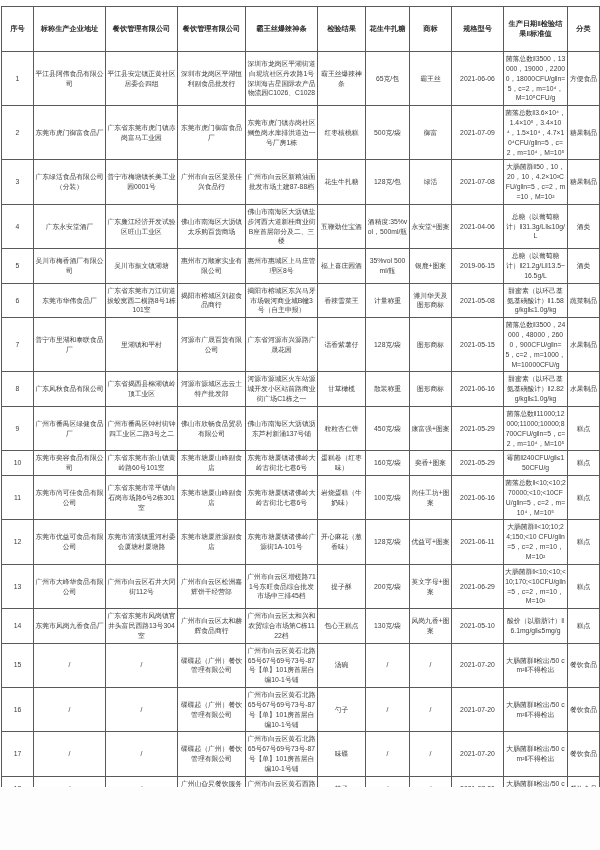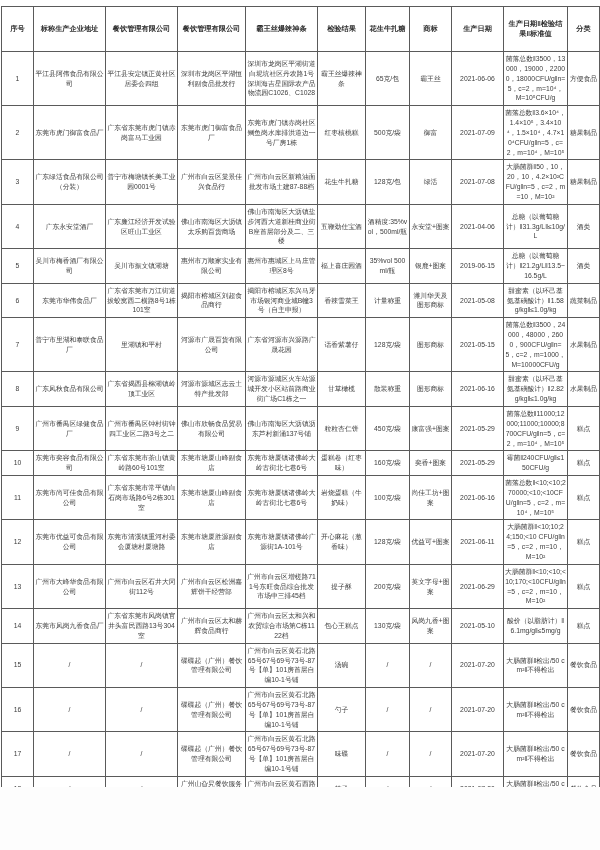--- a/index.html
+++ b/index.html
@@ -45,21 +45,21 @@
     <thead>
       <tr id="header-row">
           <th>序号</th>
           <th>标称生产企业地址</th>
           <th>餐饮管理有限公司</th>
           <th>餐饮管理有限公司</th>
           <th>霸王丝爆辣神条</th>
           <th>检验结果</th>
           <th>花生牛扎糖</th>
           <th>商标</th>
-          <th>生产日期</th>
+          <th>规格型号</th>
           <th>生产日期‖检验结果‖标准值</th>
           <th>分类</th>
         </tr>
     </thead>
     <tbody id="table-body">
         <tr>
           <td>1</td>
           <td>平江县阿伟食品有限公司</td>
           <td>平江县安定镇正黄社区居委会四组</td>
           <td>深圳市龙岗区平湖恒利副食品批发行</td>

